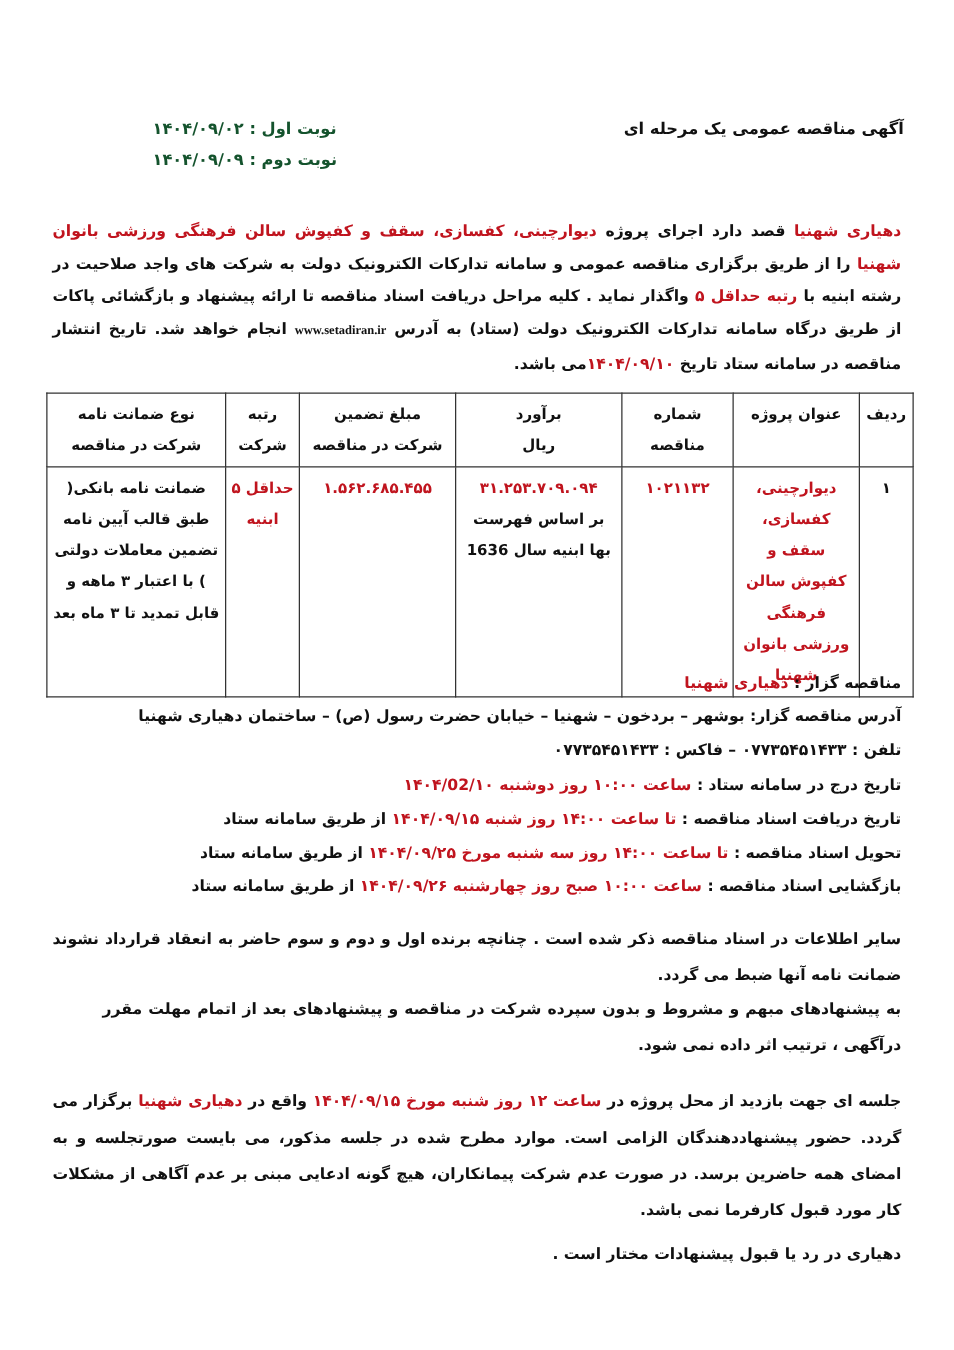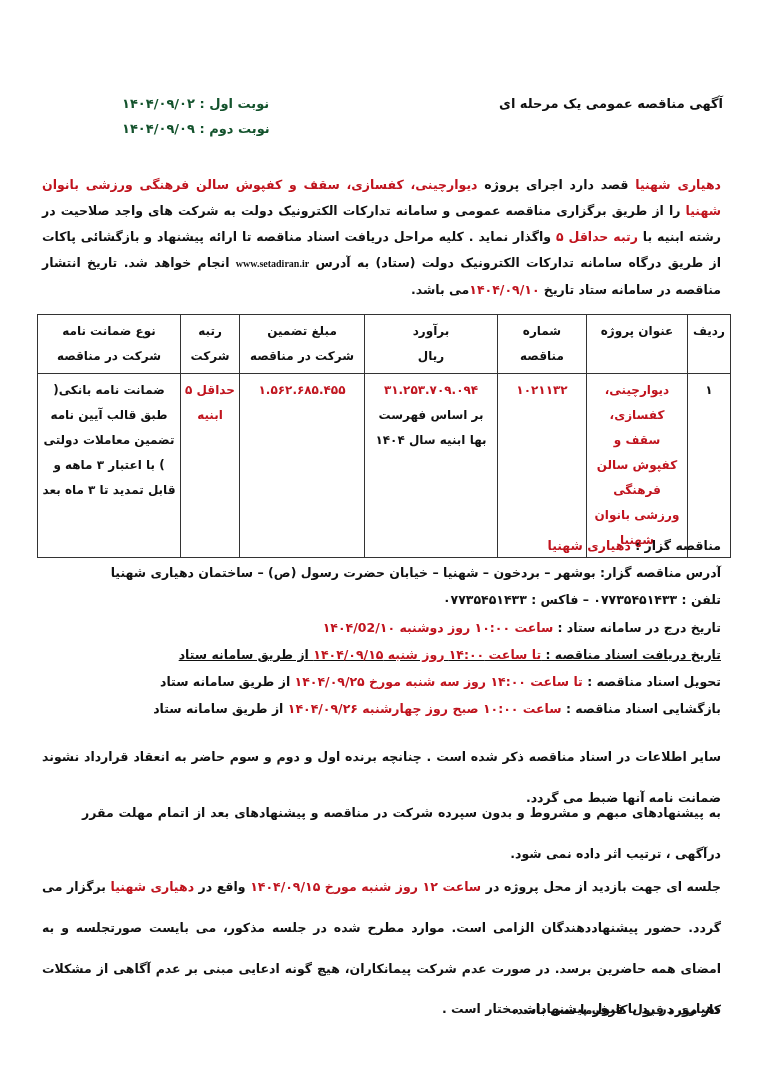--- a/index.html
+++ b/index.html
@@ -31,21 +31,21 @@
   table.tbl tr.body td { height: 130px; }
   .c-radif { width: 34px; }
   .c-title { width: 92px; }
   .c-num { width: 80px; }
   .c-est { width: 124px; }
   .c-dep { width: 116px; }
   .c-rank { width: 50px; }
   .c-guar { width: auto; }
   .info { right: 42px; left: 42px; font-size: 12.5px; font-weight: bold; white-space: nowrap; }
   .para {
-    left: 42px; right: 42px; font-size: 12.5px; font-weight: bold; line-height: 41px; text-align: justify;
+    left: 42px; right: 42px; font-size: 12.5px; font-weight: bold; line-height: 29px; text-align: justify;
   }
 </style>
 </head>
 <body>
 
 <div class="abs title">آگهی مناقصه عمومی یک مرحله ای</div>
 
 <div class="abs nobat nobat1">
   <span>نوبت اول : </span><span>۱۴۰۴/۰۹/۰۲</span>
 </div>
@@ -65,38 +65,38 @@
     <th class="c-num"><span>شماره</span><br><span>مناقصه</span></th>
     <th class="c-est"><span>برآورد</span><br><span>ریال</span></th>
     <th class="c-dep"><span>مبلغ تضمین</span><br><span>شرکت در مناقصه</span></th>
     <th class="c-rank"><span>رتبه</span><br><span>شرکت</span></th>
     <th class="c-guar" style="text-align:center;">نوع ضمانت نامه شرکت در مناقصه</th>
   </tr>
   <tr class="body">
     <td>۱</td>
     <td class="red">دیوارچینی، کفسازی، سقف و کفپوش سالن فرهنگی ورزشی بانوان شهنیا</td>
     <td class="red">۱۰۲۱۱۳۲</td>
-    <td><span class="red">۳۱.۲۵۳.۷۰۹.۰۹۴</span><br><span>بر اساس فهرست بها ابنیه سال  ۱۴۰۴</span></td>
+    <td><span class="red">۳۱.۲۵۳.۷۰۹.۰۹۴</span><br><span>بر اساس فهرست بها ابنیه سال  1636</span></td>
     <td class="red">۱.۵۶۲.۶۸۵.۴۵۵</td>
     <td class="red">حداقل ۵ ابنیه</td>
     <td>ضمانت نامه بانکی( طبق قالب آیین نامه تضمین معاملات دولتی ) با اعتبار ۳ ماهه  و قابل تمدید تا ۳ ماه بعد</td>
   </tr>
 </tbody>
   </table>
 
 <div class="abs info" style="top:538px;">
   <span>مناقصه گزار : </span><span class="red">دهیاری شهنیا</span>
 </div>
 <div class="abs info" style="top:565px;">آدرس مناقصه گزار: بوشهر – بردخون – شهنیا – خیابان حضرت رسول (ص) – ساختمان دهیاری شهنیا</div>
 <div class="abs info" style="top:592px;">تلفن : ۰۷۷۳۵۴۵۱۴۳۳  –  فاکس : ۰۷۷۳۵۴۵۱۴۳۳</div>
 
 <div class="abs info" style="top:620px;">
   <span>تاریخ درج در سامانه ستاد : </span><span class="red">ساعت ۱۰:۰۰  روز دوشنبه ۱۴۰۴/02/۱۰</span>
 </div>
-<div class="abs info" style="top:647px;text-decoration:underline;">
+<div class="abs info" style="top:647px;">
   <span>تاریخ دریافت اسناد مناقصه : </span><span class="red">تا ساعت ۱۴:۰۰ روز شنبه ۱۴۰۴/۰۹/۱۵</span><span> از طریق سامانه ستاد</span>
 </div>
 <div class="abs info" style="top:674px;">
   <span>تحویل اسناد مناقصه : </span><span class="red">تا ساعت ۱۴:۰۰  روز سه شنبه مورخ ۱۴۰۴/۰۹/۲۵</span><span> از طریق سامانه ستاد</span>
 </div>
 <div class="abs info" style="top:701px;">
   <span>بازگشایی اسناد مناقصه : </span><span class="red">ساعت ۱۰:۰۰ صبح روز چهارشنبه ۱۴۰۴/۰۹/۲۶</span><span> از طریق سامانه ستاد</span>
 </div>
 
 <div class="abs para" style="top:736px;">سایر اطلاعات در اسناد مناقصه ذکر شده است . چنانچه برنده اول و دوم و سوم حاضر به انعقاد قرارداد نشوند ضمانت نامه آنها ضبط می گردد.</div>

